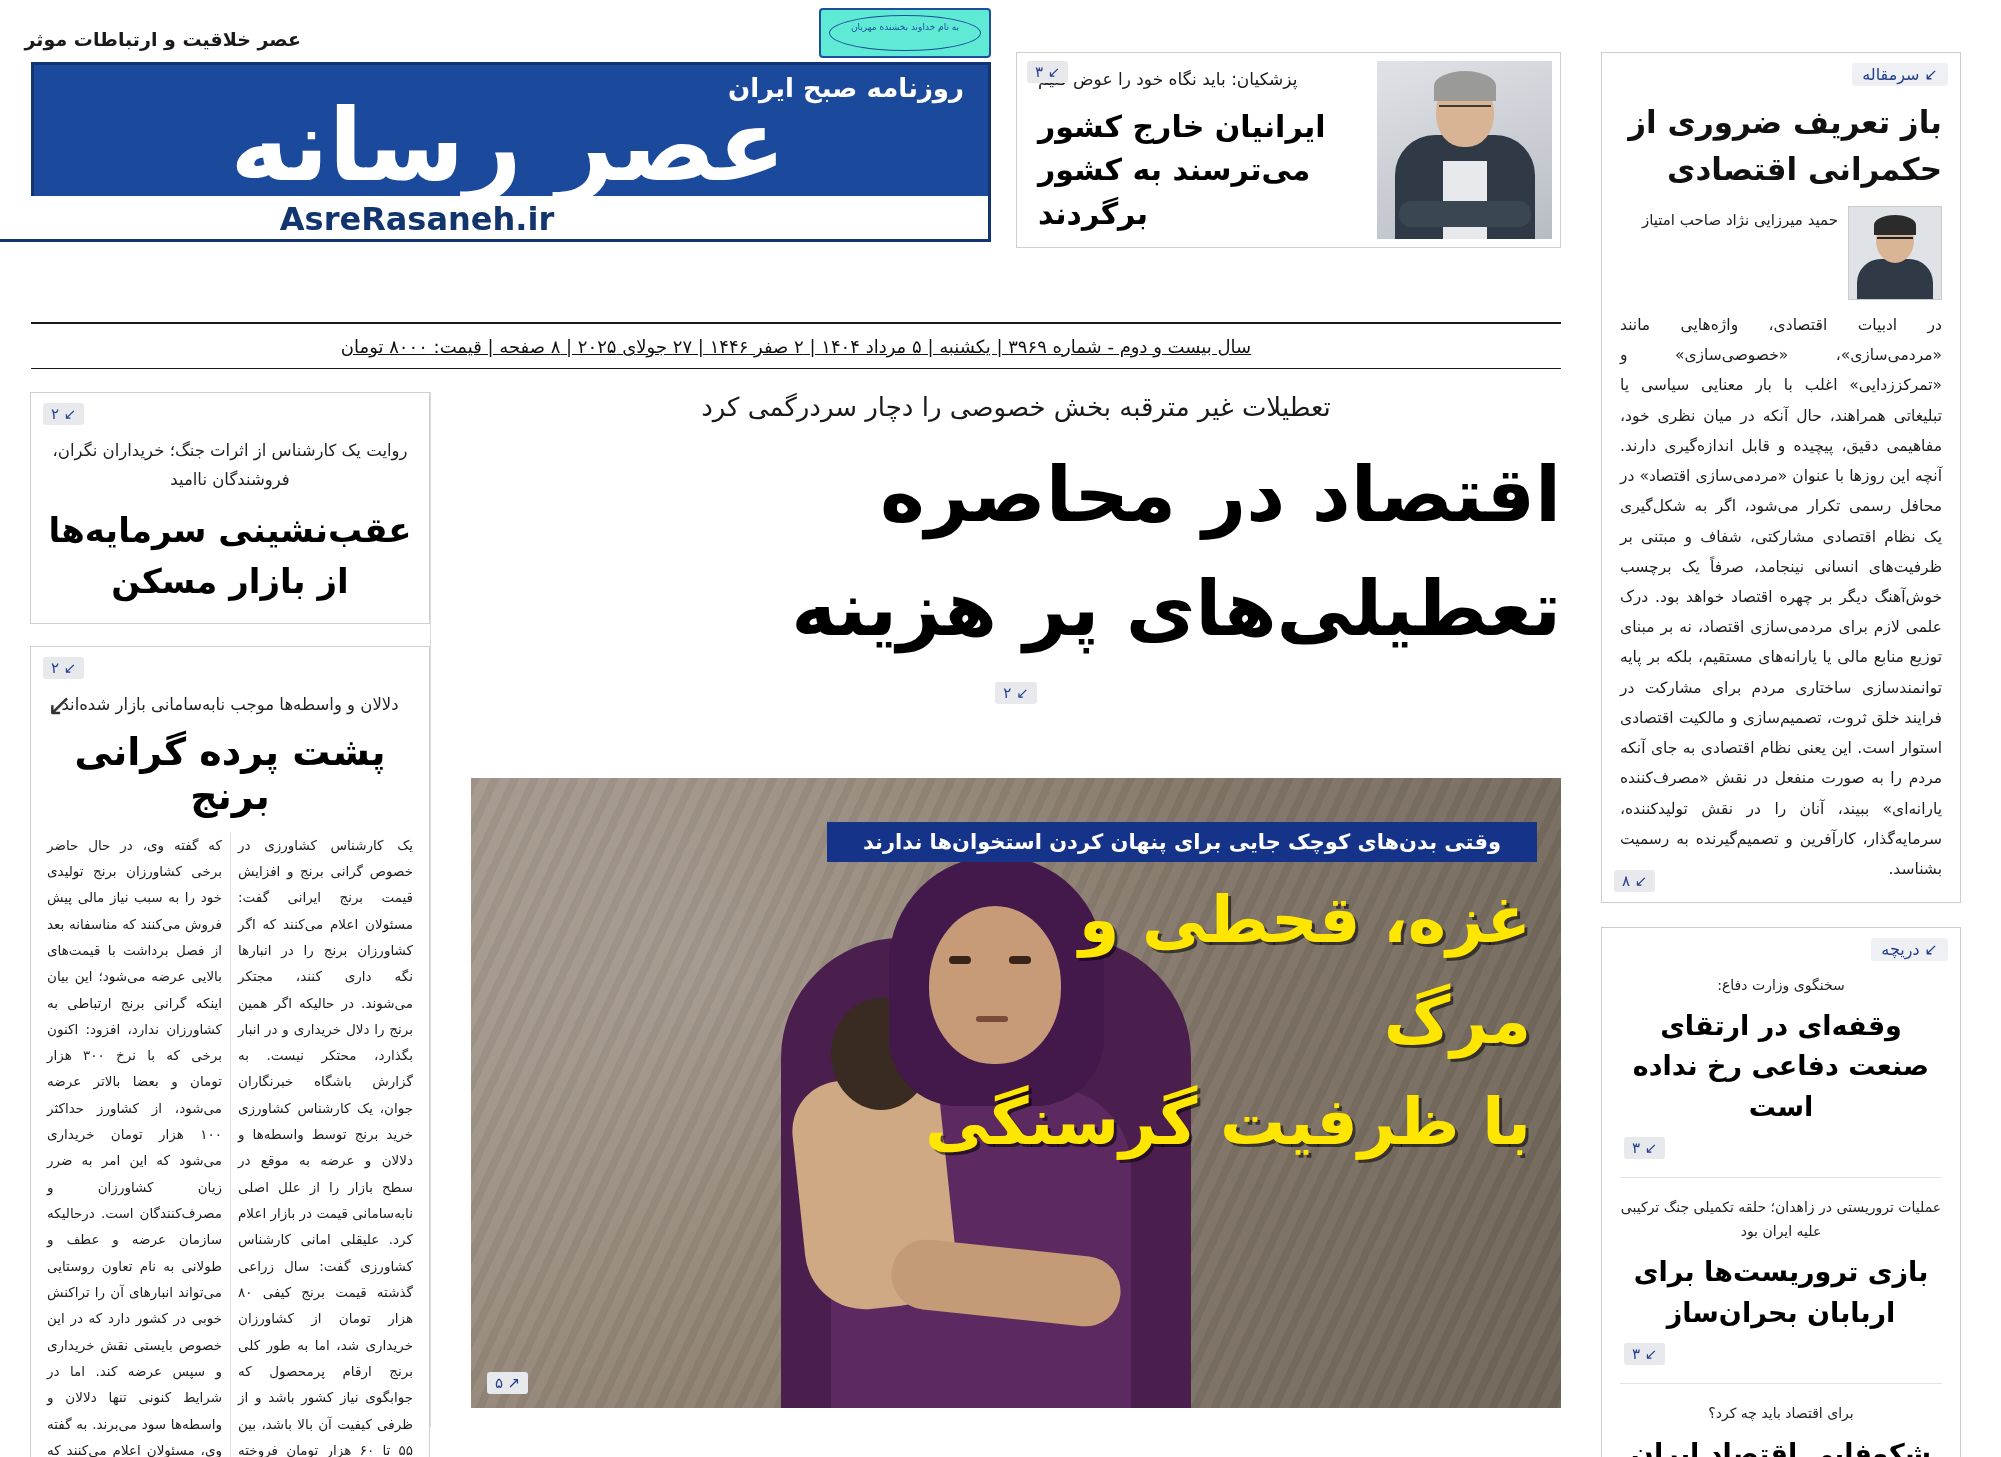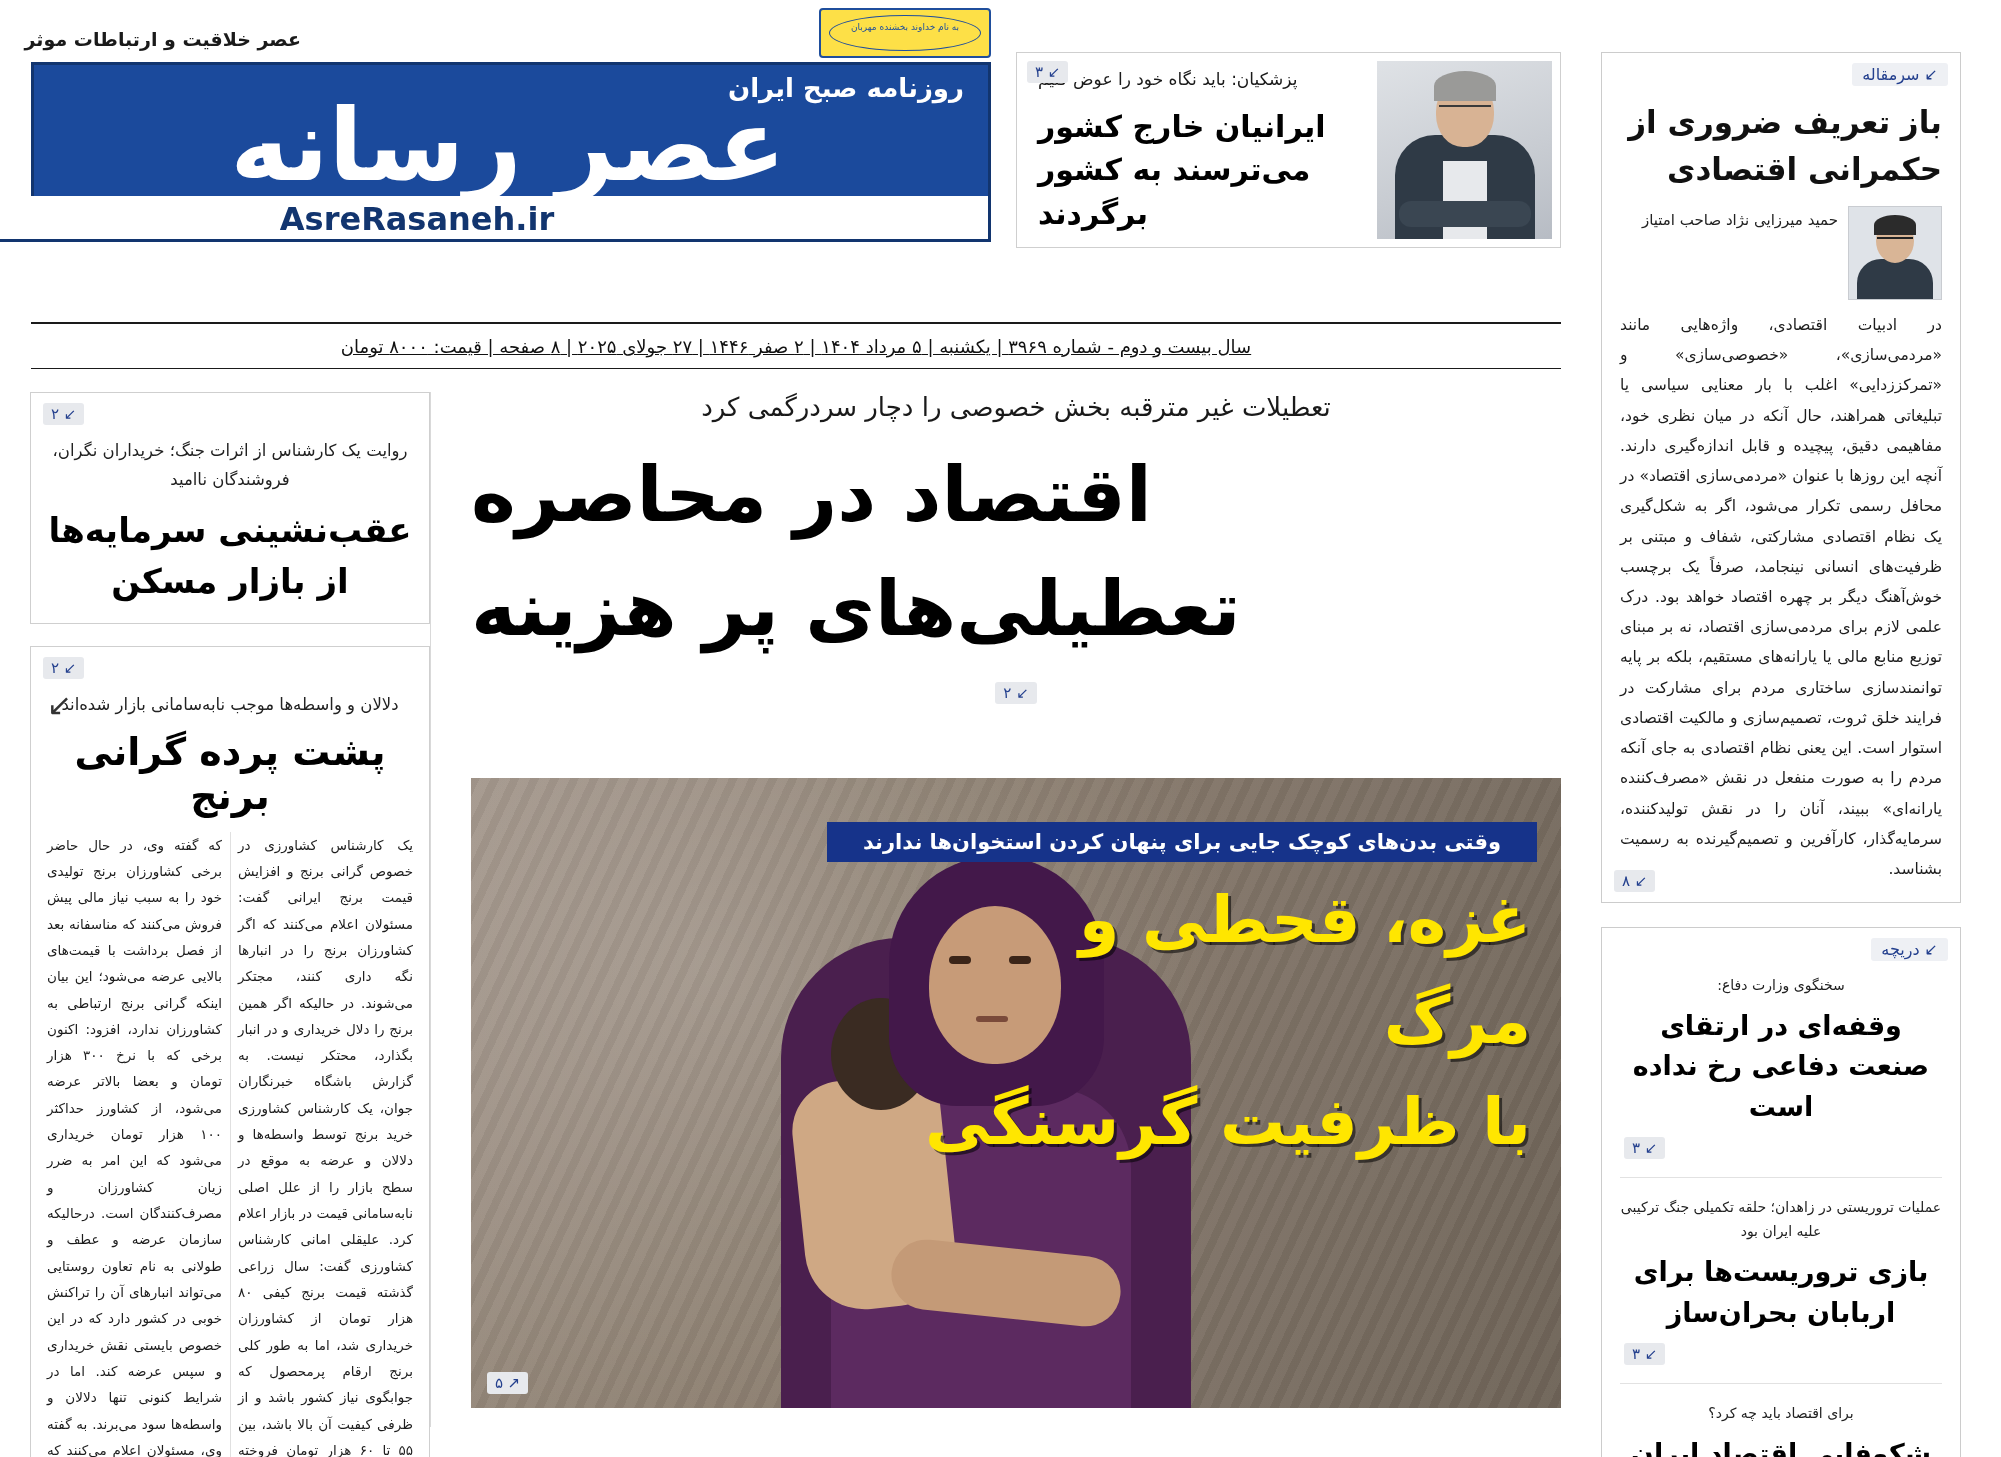--- a/index.html
+++ b/index.html
@@ -37,21 +37,21 @@
     color: #1a1a1a;
     white-space: nowrap;
   }
   .seal {
     position: absolute;
     right: 1010px;
     top: 8px;
     width: 168px;
     height: 46px;
     border-radius: 4px;
-    background: #fde047;
+    background: #5eead4;
     border: 2px solid #1f4e9c;
     overflow: hidden;
   }
   .seal .ring {
     position: absolute;
     left: 50%; top: 50%;
     transform: translate(-50%,-50%);
     width: 150px; height: 34px;
     border-radius: 50%;
     border: 1.5px solid #1f4e9c;
@@ -370,21 +370,21 @@
   .lead .over {
     font-size: 26px;
     text-align: center;
     color: #1a1a1a;
     margin-bottom: 16px;
   }
   .lead h1 {
     margin: 0;
     font-size: 76px;
     font-weight: bold;
-    text-align: left;
+    text-align: right;
     line-height: 1.5;
     color: #000;
     letter-spacing: -1px;
   }
   .lead .pg {
     text-align: center;
     margin-top: 16px;
   }
 
   

